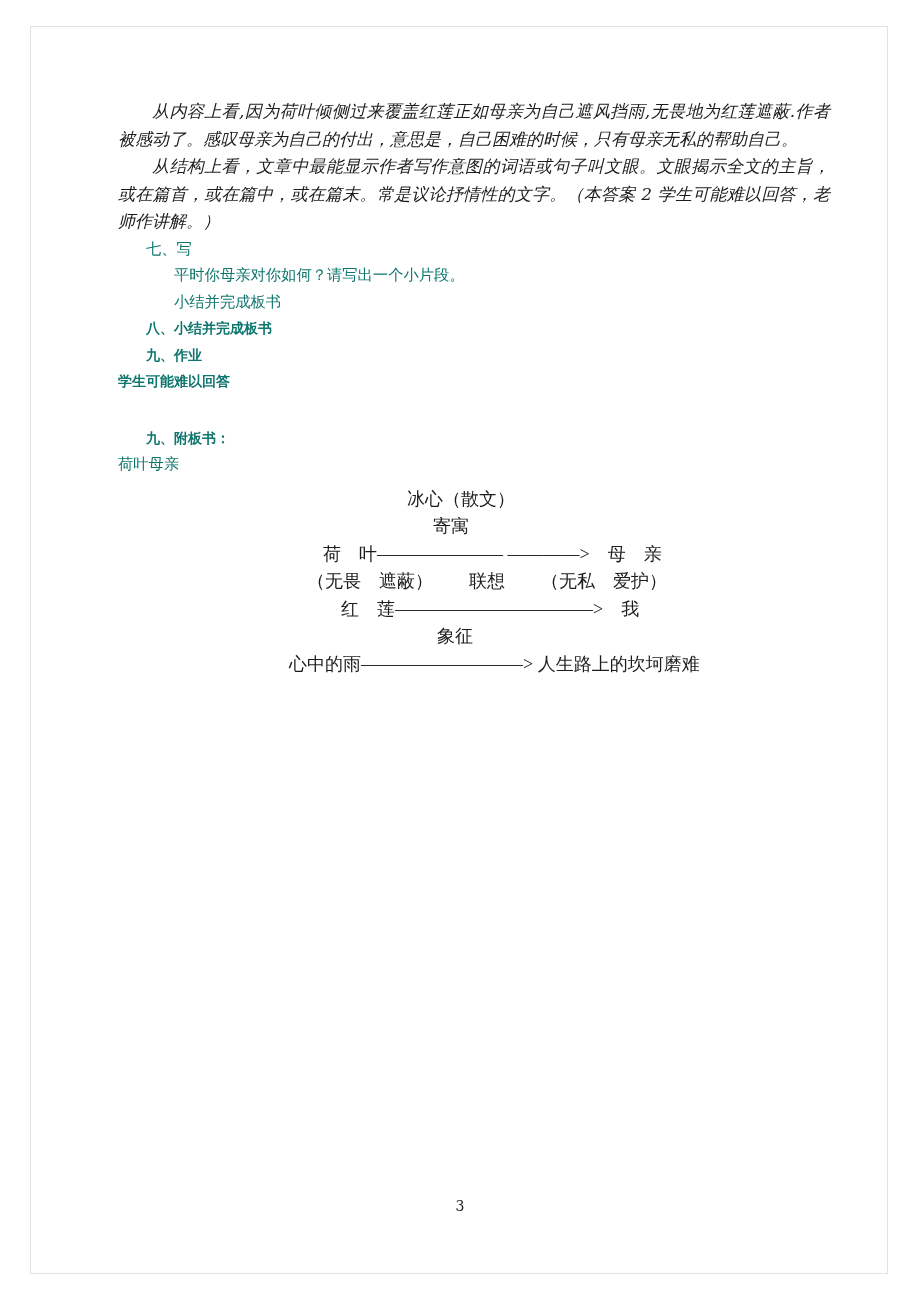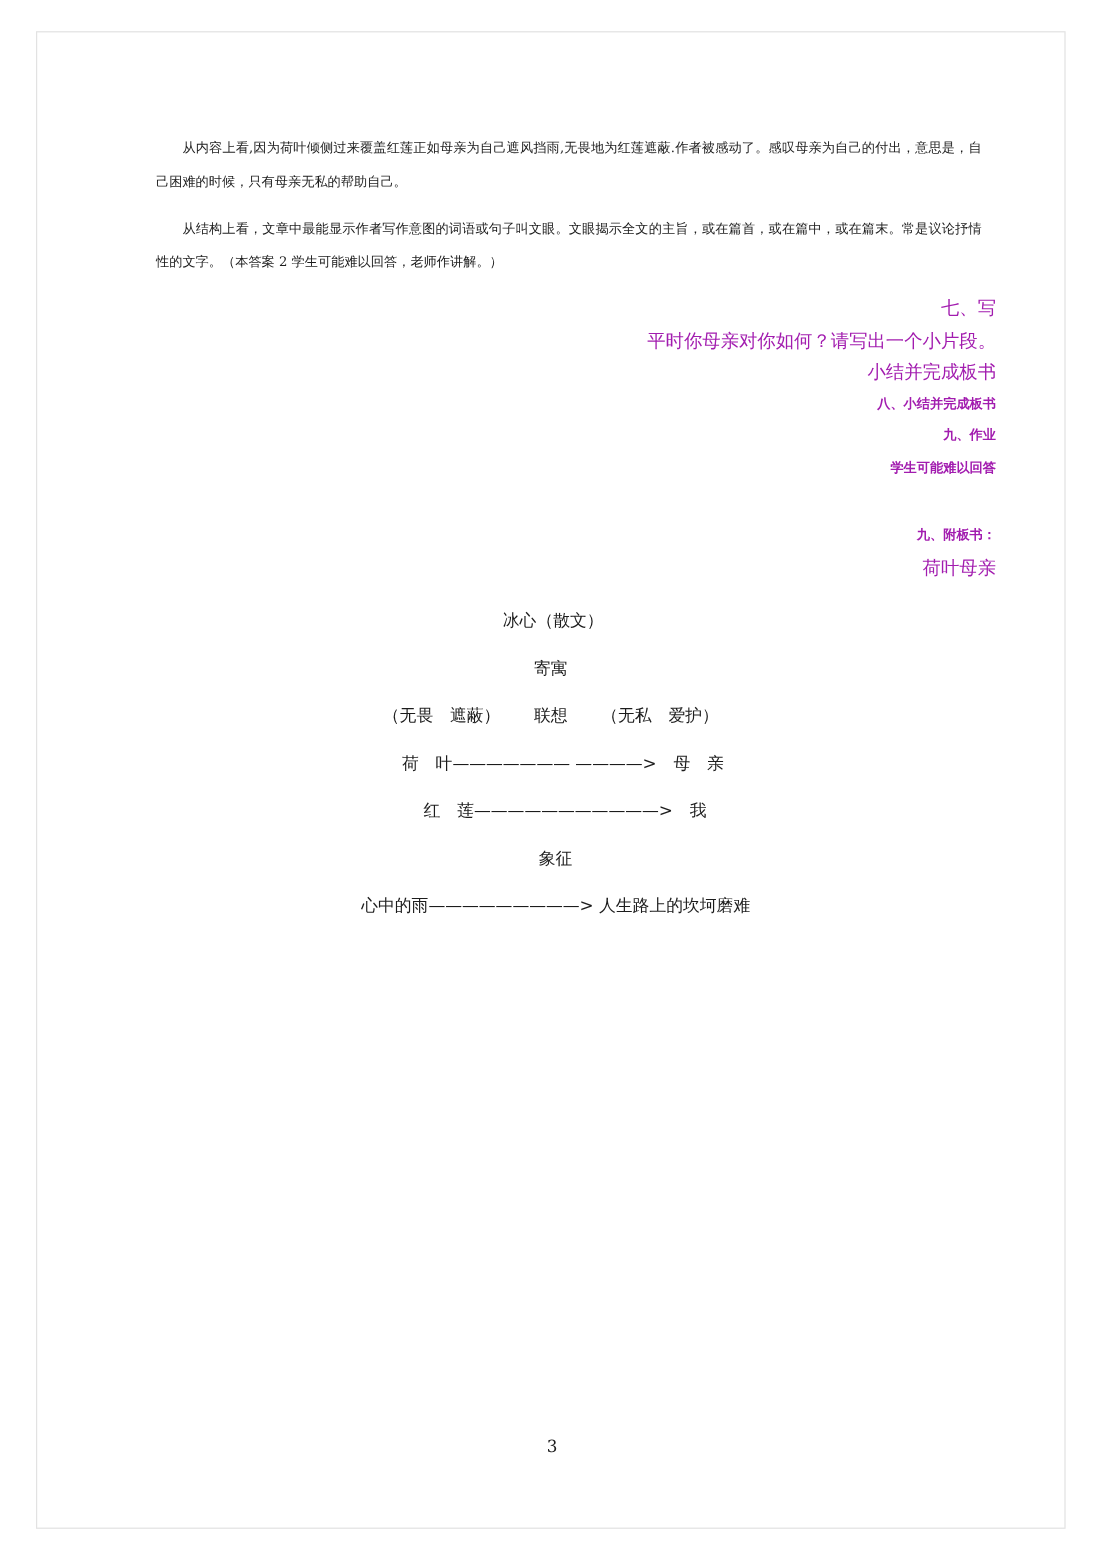--- a/index.html
+++ b/index.html
@@ -30,60 +30,61 @@
 
   .page-body {
     position: absolute;
     left: 118px;
     top: 98px;
     width: 712px;
   }
 
   
   .para {
-    font-size: 11px;
+    font-size: 17px;
     line-height: 27.5px;
     text-align: justify;
     text-justify: inter-ideograph;
-    margin: 12px;
+    margin: 0;
     text-indent: 2em;
     color: #1c1c1c;
+    font-style: italic;
   }
 
   
   .line {
     font-size: 15.3px;
     line-height: 26.5px;
     margin: 0;
     white-space: pre;
-    color: #a21caf;
-    text-align: right;
+    color: #0f766e;
   }
   .line.bold {
     font-family: "DejaVu Sans", "Liberation Sans", sans-serif;
     font-weight: bold;
-    font-size: 11px;
+    font-size: 14px;
   }
   .ind-1 { padding-left: 28px; }
   .ind-2 { padding-left: 56px; }
   .ind-0 { padding-left: 0; }
 
   .gap-lg { height: 30px; }
   .gap-sm { height: 6px; }
 
   
   .board {
     margin-top: 2px;
   }
   .board-line {
-    font-size: 14px;
+    font-size: 18px;
     line-height: 26.5px;
-    margin: 13px;
+    margin: 1px;
     white-space: pre;
     color: #1c1c1c;
+    font-family: Liberation Serif, serif;
   }
   .c-title   { padding-left: 288px; }
   .c-sub     { padding-left: 314px; }
   .c-row1    { padding-left: 204px; }
   .c-row2    { padding-left: 188px; }
   .c-row3    { padding-left: 222px; }
   .c-row4    { padding-left: 318px; }
   .c-row5    { padding-left: 170px; }
 
   
@@ -124,22 +125,22 @@
 
   <div class="line bold ind-1">九、附板书：</div>
 
   <div class="line ind-0">荷叶母亲</div>
 
   <div class="gap-sm"></div>
 
   <div class="board">
     <div class="board-line c-title">冰心（散文）</div>
     <div class="board-line c-sub">寄寓</div>
+    <div class="board-line c-row1">荷　叶——————— ————&gt;　母　亲</div>
     <div class="board-line c-row2">（无畏　遮蔽）　　联想　　（无私　爱护）</div>
-    <div class="board-line c-row1">荷　叶——————— ————&gt;　母　亲</div>
     <div class="board-line c-row3">红　莲———————————&gt;　我</div>
     <div class="board-line c-row4">象征</div>
     <div class="board-line c-row5">心中的雨—————————&gt; 人生路上的坎坷磨难</div>
   </div>
 
 </div>
 
 <div class="page-number">3</div>
 
 </body></html>

